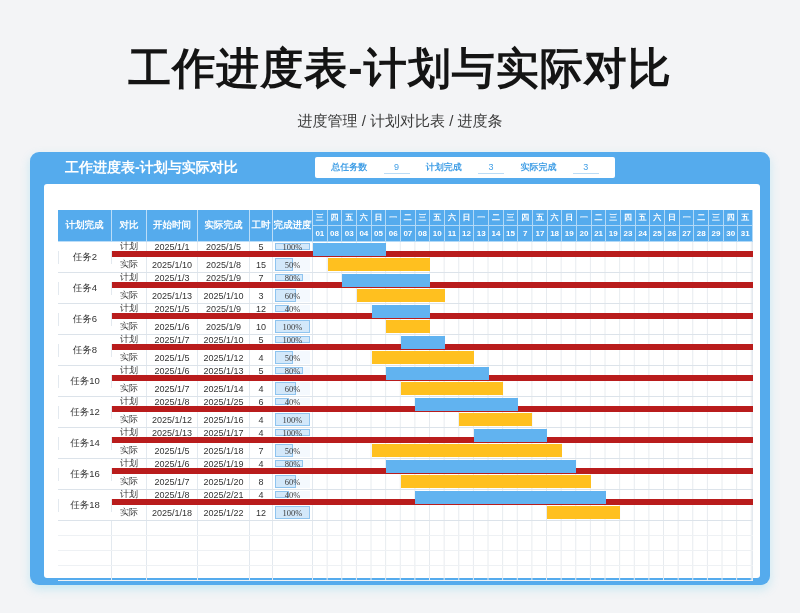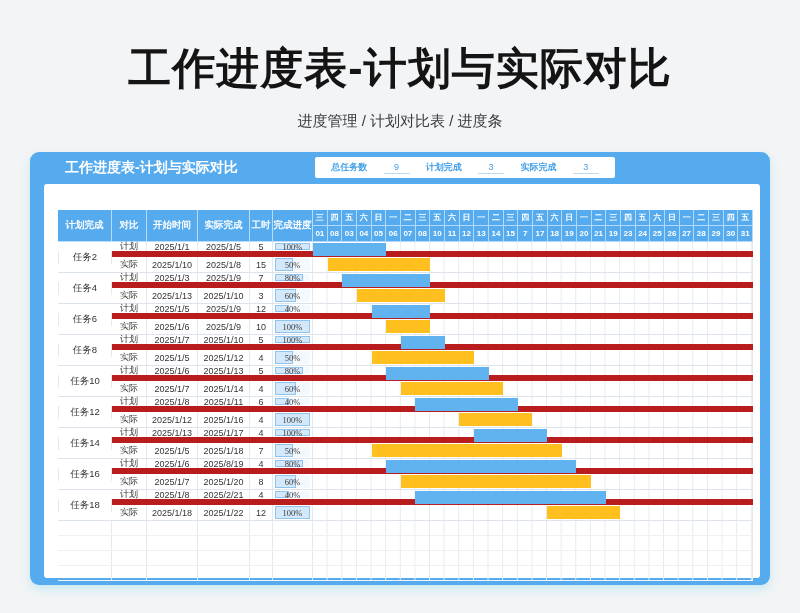--- a/index.html
+++ b/index.html
@@ -371,21 +371,21 @@
               </div>
             </div>
           </div>
         </div>
         <div class="tgroup">
           <div class="name-cell">任务12</div>
           <div class="pair">
             <div class="trow first">
               <div class="dcell" style="flex: 0 0 35px;">计划</div>
               <div class="dcell" style="flex: 0 0 51px;">2025/1/8</div>
-              <div class="dcell" style="flex: 0 0 52px;">2025/1/11</div>
+              <div class="dcell" style="flex: 0 0 52px;">2025/1/25</div>
               <div class="dcell" style="flex: 0 0 23px;">6</div>
               <div class="prog-cell">
                 <div class="prog-track">
                   <div class="prog-fill" style="width: 40%;"></div>
                   <div class="prog-label">40%</div>
                 </div>
               </div>
               <div class="gantt">
                 <div class="bar plan" style="left: 23.3333%; width: 23.3333%;"></div>
               </div>
@@ -441,21 +441,21 @@
               </div>
             </div>
           </div>
         </div>
         <div class="tgroup">
           <div class="name-cell">任务16</div>
           <div class="pair">
             <div class="trow first">
               <div class="dcell" style="flex: 0 0 35px;">计划</div>
               <div class="dcell" style="flex: 0 0 51px;">2025/1/6</div>
-              <div class="dcell" style="flex: 0 0 52px;">2025/8/19</div>
+              <div class="dcell" style="flex: 0 0 52px;">2025/1/19</div>
               <div class="dcell" style="flex: 0 0 23px;">4</div>
               <div class="prog-cell">
                 <div class="prog-track">
                   <div class="prog-fill" style="width: 80%;"></div>
                   <div class="prog-label">80%</div>
                 </div>
               </div>
               <div class="gantt">
                 <div class="bar plan" style="left: 16.6667%; width: 43.3333%;"></div>
               </div>

